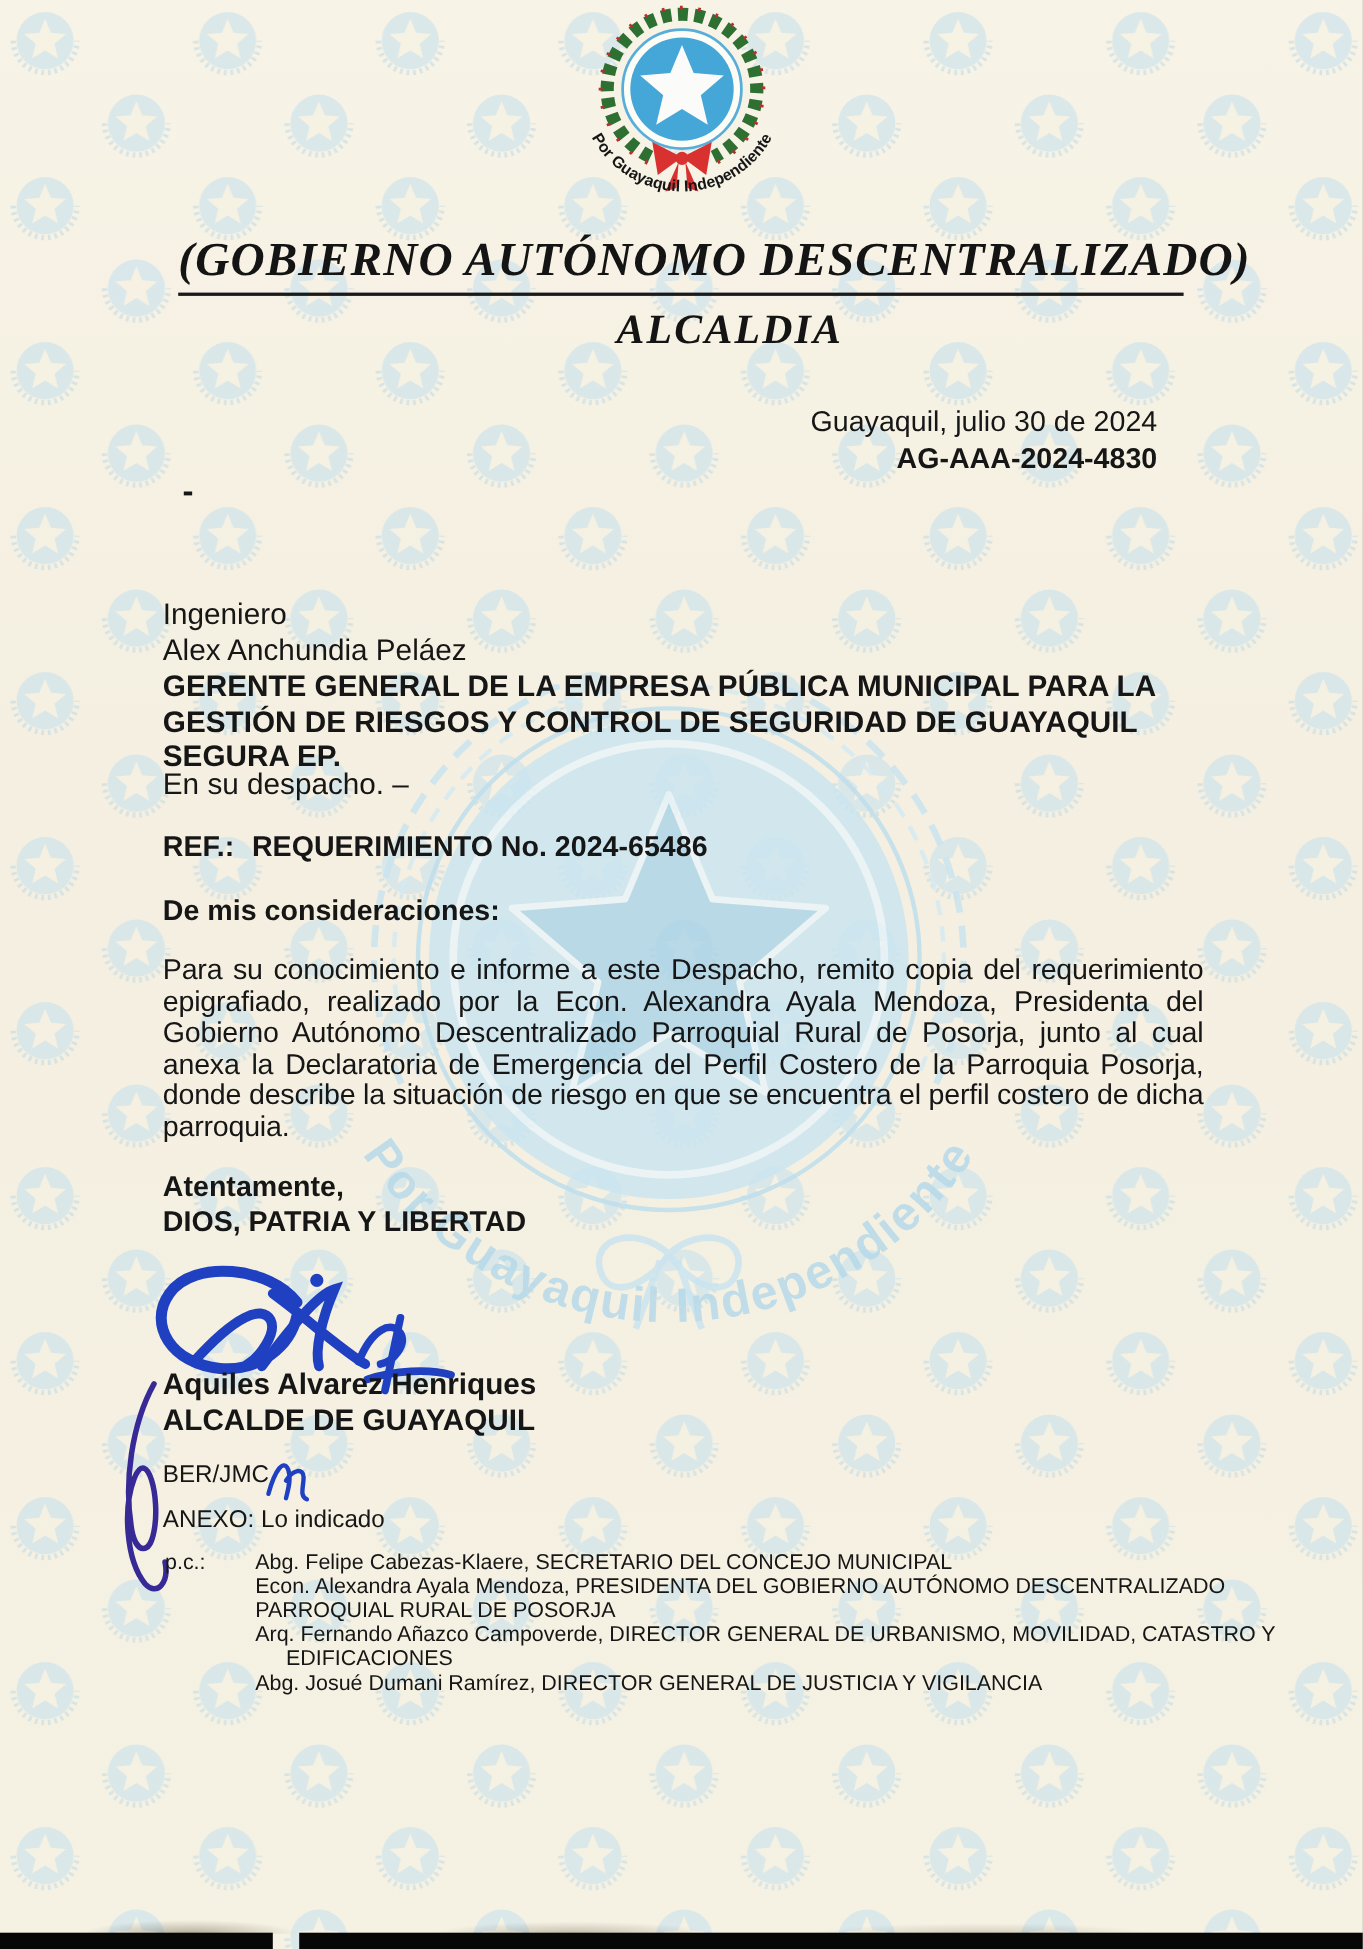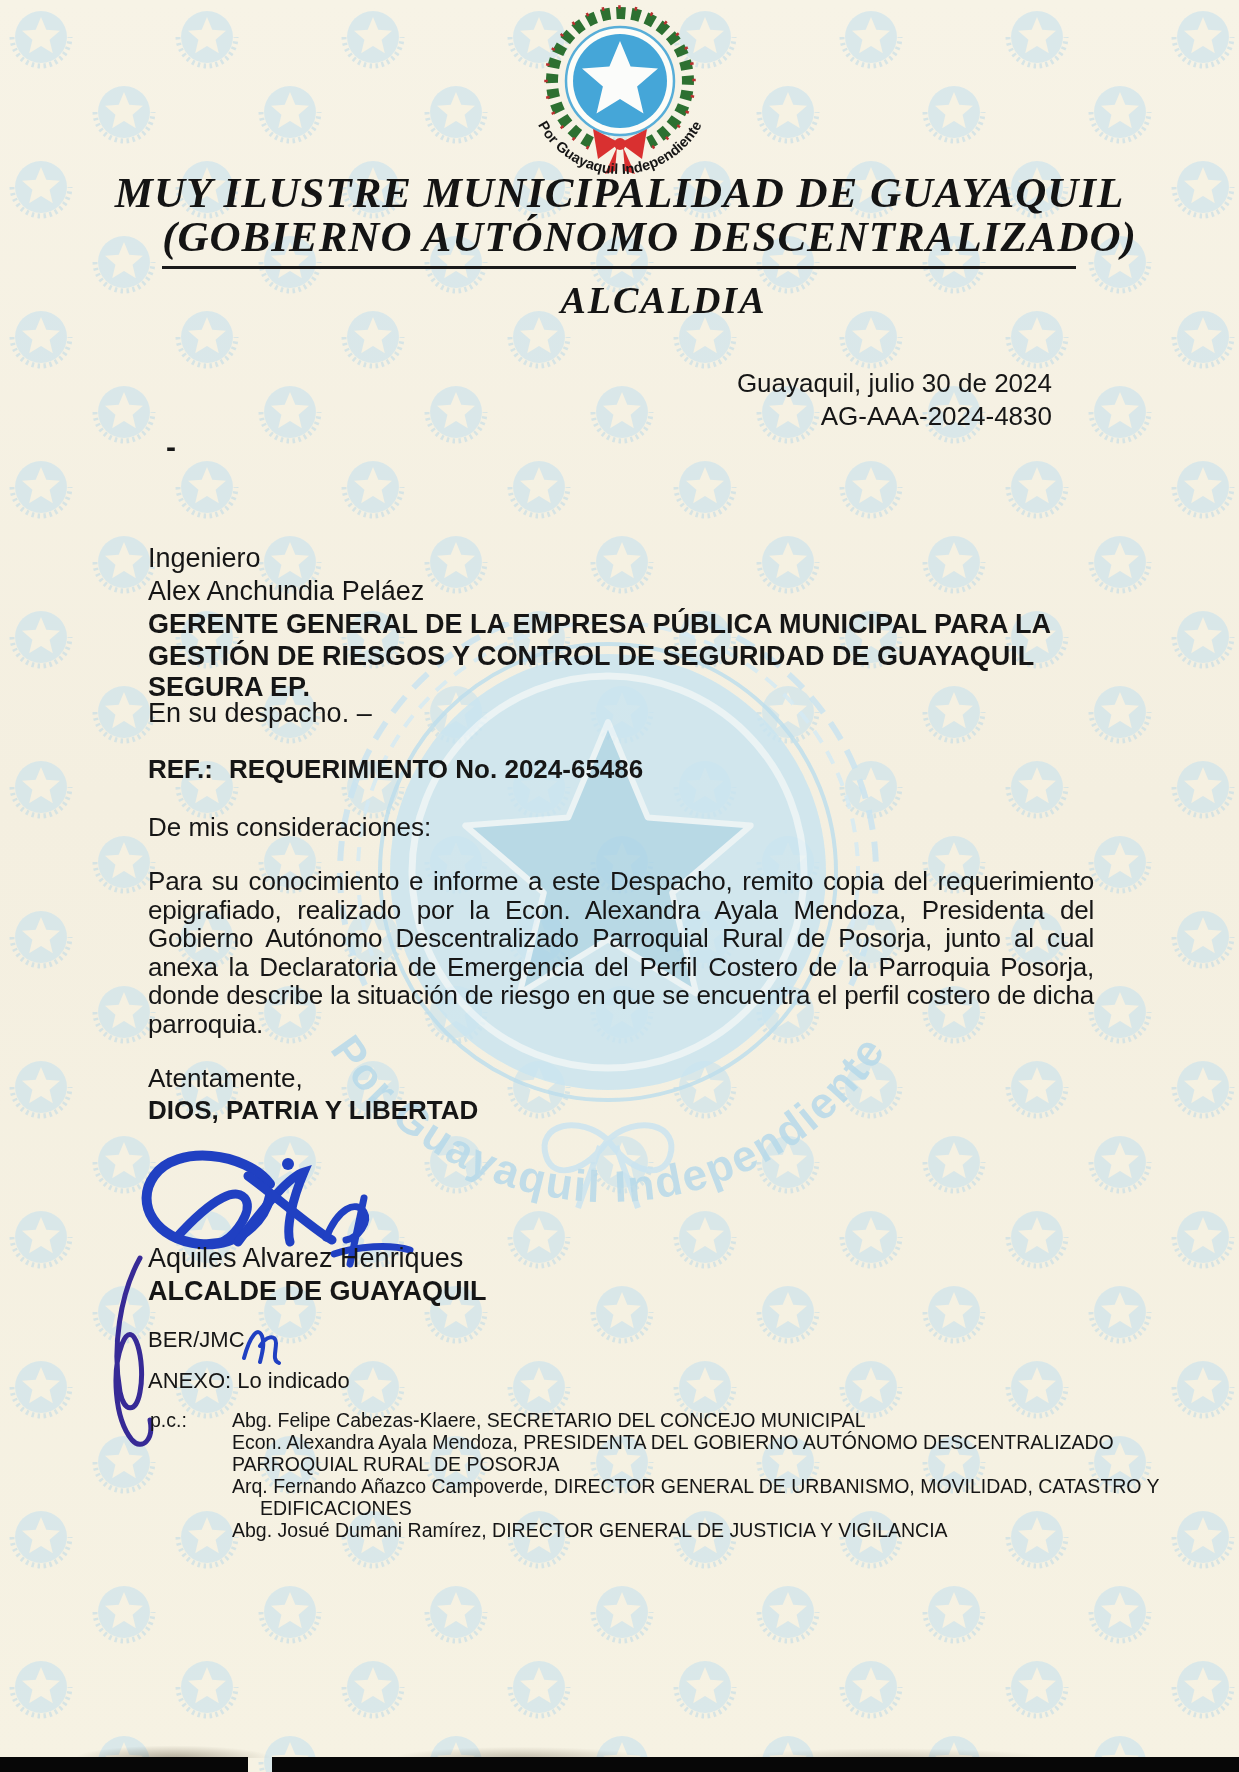--- a/index.html
+++ b/index.html
@@ -19,22 +19,22 @@
   .nw{white-space:nowrap;}
   .ctr{left:0;width:1239px;text-align:center;}
   #bg-pattern{position:absolute;left:0;top:0;width:1239px;height:1772px;opacity:.6;}
   #center-watermark{position:absolute;left:208px;top:622px;opacity:.9;}
   #top-logo{position:absolute;left:505px;top:0px;}
   .rule{background:#1a1a1a;height:3px;}
   #hdr1{top:168px;font-size:43px;letter-spacing:1px;color:#141414;}
   #hdr2{top:212px;font-size:43px;letter-spacing:1px;color:#141414;padding-left:30px;}
   #alcaldia{top:278px;font-size:38px;letter-spacing:2px;color:#141414;padding-left:44px;}
   .dateblock{left:560px;width:492px;text-align:right;font-size:26px;}
-  #ref-code{font-weight:400;}
-  .bodytxt{font-size:26px;}
+  #ref-code{font-weight:700;}
+  .bodytxt{font-size:26px;font-weight:bold;}
   .addr{left:148px;font-size:27px;}
   .addr.b{font-size:27px;}
   #para{left:148px;top:867px;width:946px;font-size:26px;line-height:28.6px;text-align:justify;letter-spacing:-0.2px;}
   .small{font-size:22px;}
   .pc{font-size:19.5px;line-height:21.5px;}
   #bottom-smudge{left:0;bottom:14px;width:1239px;height:34px;
     background:
       radial-gradient(ellipse 140px 18px at 14% 100%, rgba(96,86,66,.45), transparent 70%),
       radial-gradient(ellipse 180px 16px at 42% 100%, rgba(96,86,66,.35), transparent 70%),
       radial-gradient(ellipse 220px 14px at 72% 100%, rgba(96,86,66,.25), transparent 70%);}
@@ -92,21 +92,20 @@
       <circle cx="0" cy="63" r="6"></circle>
       <path d="M-3,66 L-15,93 L-5,90 Z"></path>
       <path d="M3,66 L15,93 L5,90 Z"></path>
     </g>
     <path id="logo-text-arc" d="M -87.4 31.8 A 93 93 0 0 0 87.4 31.8" fill="none"></path>
     <text font-family="Liberation Sans, sans-serif" font-weight="700" font-size="14.5" fill="#161616">
       <textPath href="#logo-text-arc" startOffset="50%" text-anchor="middle">Por Guayaquil Independiente</textPath>
     </text>
   </svg>
 
-  <div class="abs ctr serifit" id="hdr1">MUY ILUSTRE MUNICIPALIDAD DE GUAYAQUIL</div>
   <div class="abs ctr serifit" id="hdr2">(GOBIERNO AUTÓNOMO DESCENTRALIZADO)</div>
   <div class="abs rule" style="left:162px;top:266px;width:914px;"></div>
   <div class="abs ctr serifit" id="alcaldia">ALCALDIA</div>
 
   <div class="abs dateblock" style="top:368px;">Guayaquil, julio 30 de 2024</div>
   <div class="abs dateblock" id="ref-code" style="top:401px;">AG-AAA-2024-4830</div>
   <div class="abs b" style="left:166px;top:430px;font-size:30px;">-</div>
 
   <div class="abs addr nw" style="top:543px;">Ingeniero</div>
   <div class="abs addr nw" style="top:576px;">Alex Anchundia Peláez</div>

